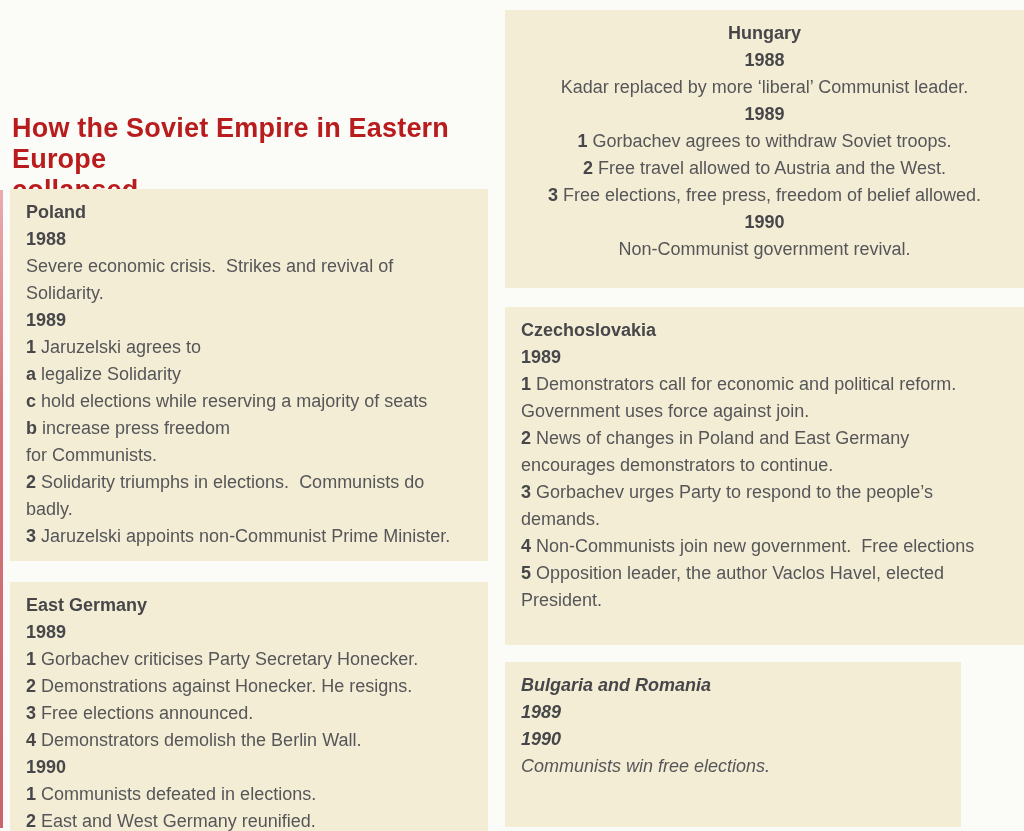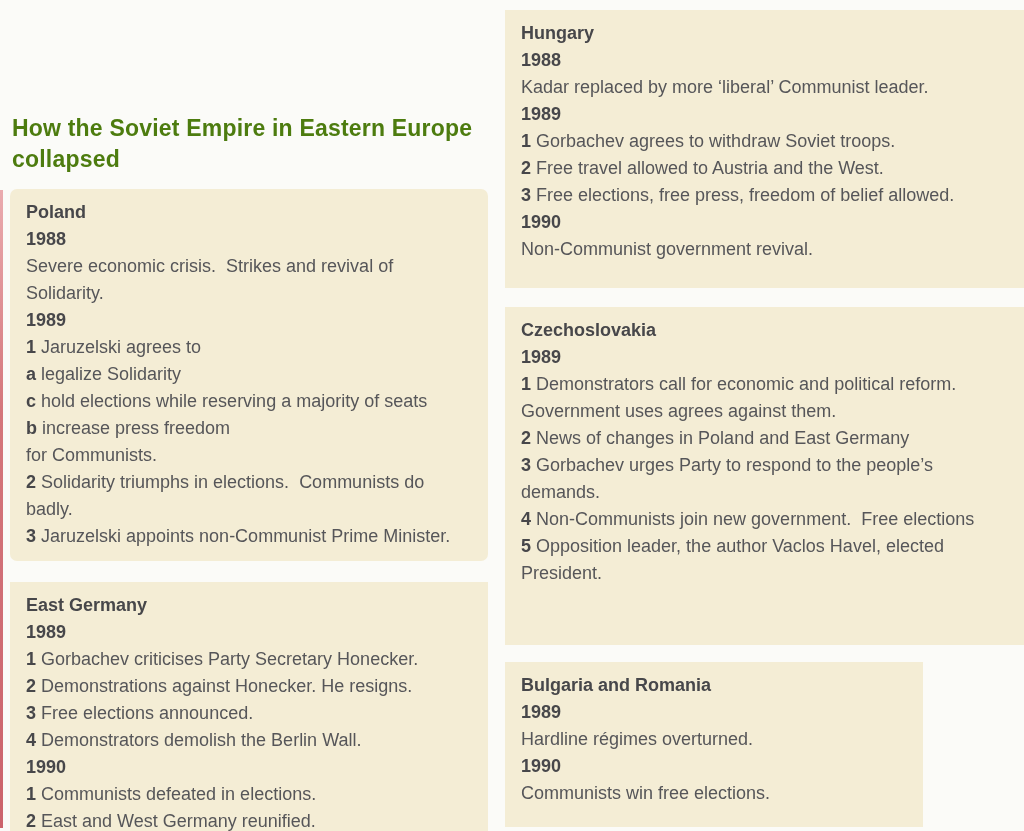--- a/index.html
+++ b/index.html
@@ -15,46 +15,46 @@
   .edge-strip {
     position: absolute;
     left: 0; top: 190px;
     width: 3px; height: 638px;
     background: linear-gradient(180deg, #eaabaf 0%, #d4767c 35%, #cb636d 100%);
   }
   .page-title {
     position: absolute;
     left: 12px; top: 113px;
     width: 480px;
-    font-size: 23px;
+    font-size: 27px;
     font-weight: bold;
     line-height: 31px;
-    color: #4d7c0f;
+    color: #b91c1c;
     letter-spacing: 0.2px;
   }
   .panel {
     position: absolute;
     padding: 10px 16px;
     font-size: 18px;
     line-height: 27px;
     color: #565659;
   }
   .panel-title {
     font-weight: bold;
     color: #47474a;
     white-space: pre-wrap;
   }
   .line { white-space: pre-wrap; }
   .line .b { font-weight: bold; color: #47474a; }
   .line.year { font-weight: bold; color: #47474a; }
-  .panel-poland          { left: 10px;  top: 189px; width: 478px; height: 372px; border-radius: 7px; }
+  .panel-poland          { left: 10px;  top: 189px; width: 478px; height: 372px; }
   .panel-east-germany    { left: 10px;  top: 572px; width: 478px; height: 256px; margin-top: 10px; }
   .panel-hungary         { left: 505px; top: 10px;  width: 519px; height: 278px; }
   .panel-czechoslovakia  { left: 505px; top: 307px; width: 519px; height: 338px; }
-  .panel-bulgaria-romania{ left: 505px; top: 662px; width: 418px; height: 165px; }
+  .panel-bulgaria-romania{ left: 505px; top: 662px; width: 456px; height: 165px; font-style: italic; }
 </style>
 </head>
 <body>
 
 <div class="page" style="background: rgb(251, 251, 248);">
   <div class="edge-strip"></div>
   <div class="page-title">
     <div>How the Soviet Empire in Eastern Europe</div>
     <div>collapsed</div>
   </div>
@@ -78,44 +78,44 @@
         <div class="panel-title">East Germany</div>
         <div class="line year">1989</div>
         <div class="line"><span class="b">1</span> Gorbachev criticises Party Secretary Honecker.</div>
         <div class="line"><span class="b">2</span> Demonstrations against Honecker. He resigns.</div>
         <div class="line"><span class="b">3</span> Free elections announced.</div>
         <div class="line"><span class="b">4</span> Demonstrators demolish the Berlin Wall.</div>
         <div class="line year">1990</div>
         <div class="line"><span class="b">1</span> Communists defeated in elections.</div>
         <div class="line"><span class="b">2</span> East and West Germany reunified.</div>
       </section>
-      <section class="panel panel-hungary" style="background: rgb(244, 237, 213);">
+      <section class="panel panel-hungary" style="background: rgb(244, 237, 213); text-align: center;">
         <div class="panel-title">Hungary</div>
         <div class="line year">1988</div>
         <div class="line">Kadar replaced by more ‘liberal’ Communist leader.</div>
         <div class="line year">1989</div>
         <div class="line"><span class="b">1</span> Gorbachev agrees to withdraw Soviet troops.</div>
         <div class="line"><span class="b">2</span> Free travel allowed to Austria and the West.</div>
         <div class="line"><span class="b">3</span> Free elections, free press, freedom of belief allowed.</div>
         <div class="line year">1990</div>
         <div class="line">Non-Communist government revival.</div>
       </section>
       <section class="panel panel-czechoslovakia" style="background: rgb(244, 237, 213);">
         <div class="panel-title">Czechoslovakia</div>
         <div class="line year">1989</div>
         <div class="line"><span class="b">1</span> Demonstrators call for economic and political reform.</div>
-        <div class="line">Government uses agrees against them.</div>
+        <div class="line">Government uses force against join.</div>
         <div class="line"><span class="b">2</span> News of changes in Poland and East Germany</div>
+        <div class="line">encourages demonstrators to continue.</div>
         <div class="line"><span class="b">3</span> Gorbachev urges Party to respond to the people’s</div>
         <div class="line">demands.</div>
         <div class="line"><span class="b">4</span> Non-Communists join new government.  Free elections</div>
         <div class="line"><span class="b">5</span> Opposition leader, the author Vaclos Havel, elected</div>
         <div class="line">President.</div>
       </section>
       <section class="panel panel-bulgaria-romania" style="background: rgb(244, 237, 213);">
         <div class="panel-title">Bulgaria and Romania</div>
         <div class="line year">1989</div>
-        <div class="line">Hardline régimes overturned.</div>
         <div class="line year">1990</div>
         <div class="line">Communists win free elections.</div>
       </section>
     </div>
 </div>
 
 </body></html>

